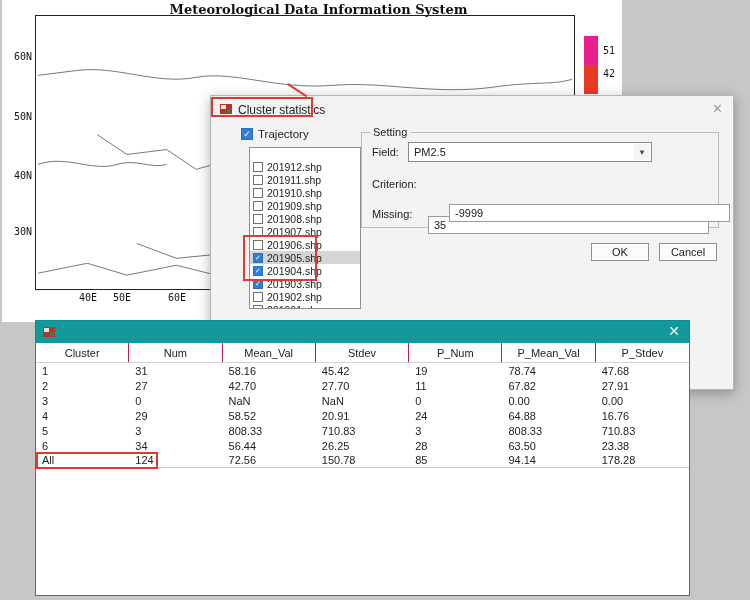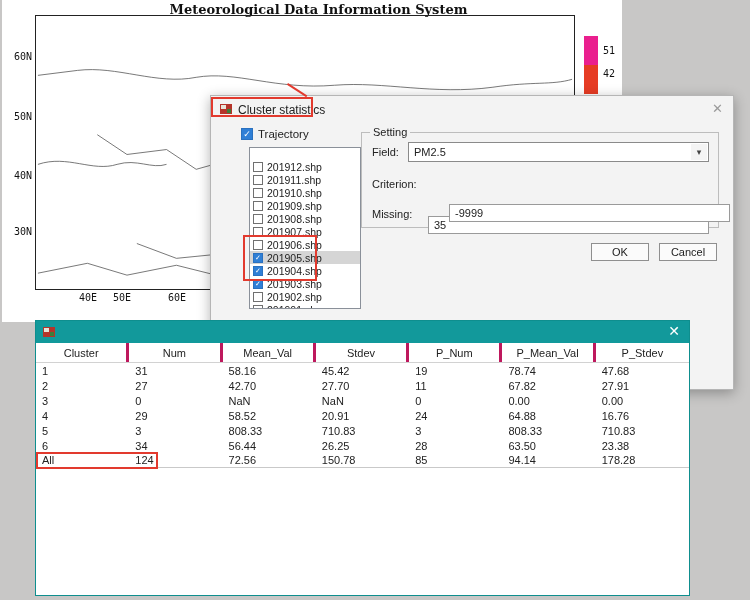--- a/index.html
+++ b/index.html
@@ -34,40 +34,40 @@
 
   .file-list { position:absolute; left:38px; top:51px; width:112px; height:162px;
                background:#fff; border:1px solid #8a9099; padding:12px 0; overflow:hidden; }
   .file-item { display:flex; align-items:center; height:13px; padding-left:3px; gap:4px; font-size:10.5px; color:#222; }
   .file-item.selected { background:#d5d5d5; }
   .file-item .cb { width:10px; height:10px; font-size:7px; }
 
   .setting-group { position:absolute; left:150px; top:36px; width:358px; height:96px; border:1px solid #bdbdbd; }
   .setting-label { position:absolute; top:-7px; left:8px; background:#f3f3f3; padding:0 3px; font-size:11px; color:#222; }
   .fld-label { position:absolute; font-size:11px; color:#222; }
-  .combo { position:absolute; left:46px; top:9px; width:301px; height:20px; background:#fff;
+  .combo { position:absolute; left:46px; top:9px; width:244px; height:20px; background:#fff;
            border:1px solid #8a8a8a; font-size:11px; color:#222; display:flex; align-items:center; padding-left:5px; }
   .combo-arrow { position:absolute; right:1px; top:1px; bottom:1px; width:16px; display:flex;
                  align-items:center; justify-content:center; font-size:9px; color:#444; background:#f4f4f4; }
   .text-input { position:absolute; left:66px; width:281px; height:18px; background:#fff;
                 border:1px solid #9a9a9a; font-size:11px; color:#222; padding-left:5px;
                 font-family:"Liberation Sans", sans-serif; }
   .btn { position:absolute; top:147px; width:58px; height:18px; background:#fbfbfb; border:1px solid #8f8f8f;
          font-size:11px; color:#222; display:flex; align-items:center; justify-content:center; }
 
   
   .table-window { position:absolute; left:35px; top:320px; width:655px; height:276px;
                   background:#fff; border:1px solid #0e8e8e; z-index:3; }
   .table-titlebar { position:absolute; top:0; left:0; right:0; height:22px; background:#12999b; }
   .table-icon { position:absolute; left:6px; top:4px; width:14px; height:14px; }
   .table-close { position:absolute; right:9px; top:2px; font-size:14px; color:#fff; cursor:default; }
   .table-head { position:absolute; top:22px; left:0; right:0; height:20px; display:grid;
                 grid-template-columns:repeat(7,1fr); border-bottom:1px solid #d2d2d2; }
   .th { display:flex; align-items:center; justify-content:center; font-size:11px; color:#222;
-        border-right:3px solid #be185d; }
+        border-right:1px solid #be185d; }
   .th:last-child { border-right:none; }
   .table-body { position:absolute; top:42px; left:0; right:0; }
   .trow { display:grid; grid-template-columns:repeat(7,1fr); height:15px; }
   .trow:last-child { border-bottom:1px solid #c9c9c9; }
   .tcell { font-size:11px; color:#222; display:flex; align-items:center; padding-left:6px; overflow:hidden; }
 
   
   .annot { position:absolute; border:2px solid #e23a2e; z-index:10; pointer-events:none; }
   .annot-line { position:absolute; width:23px; height:0; border-top:2px solid #e23a2e;
                 transform:rotate(33deg); transform-origin:left top; z-index:10; pointer-events:none; }

